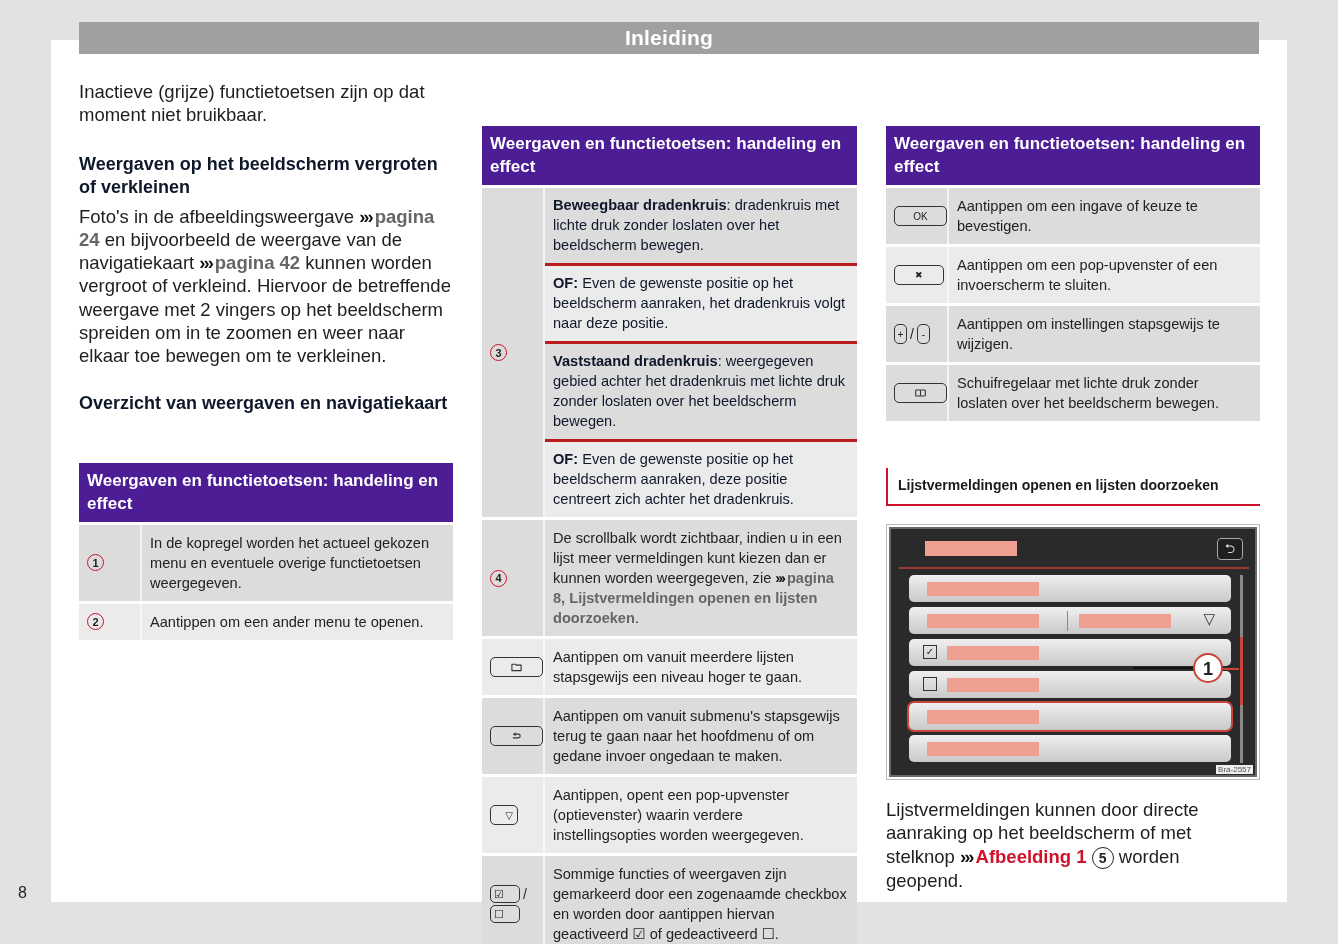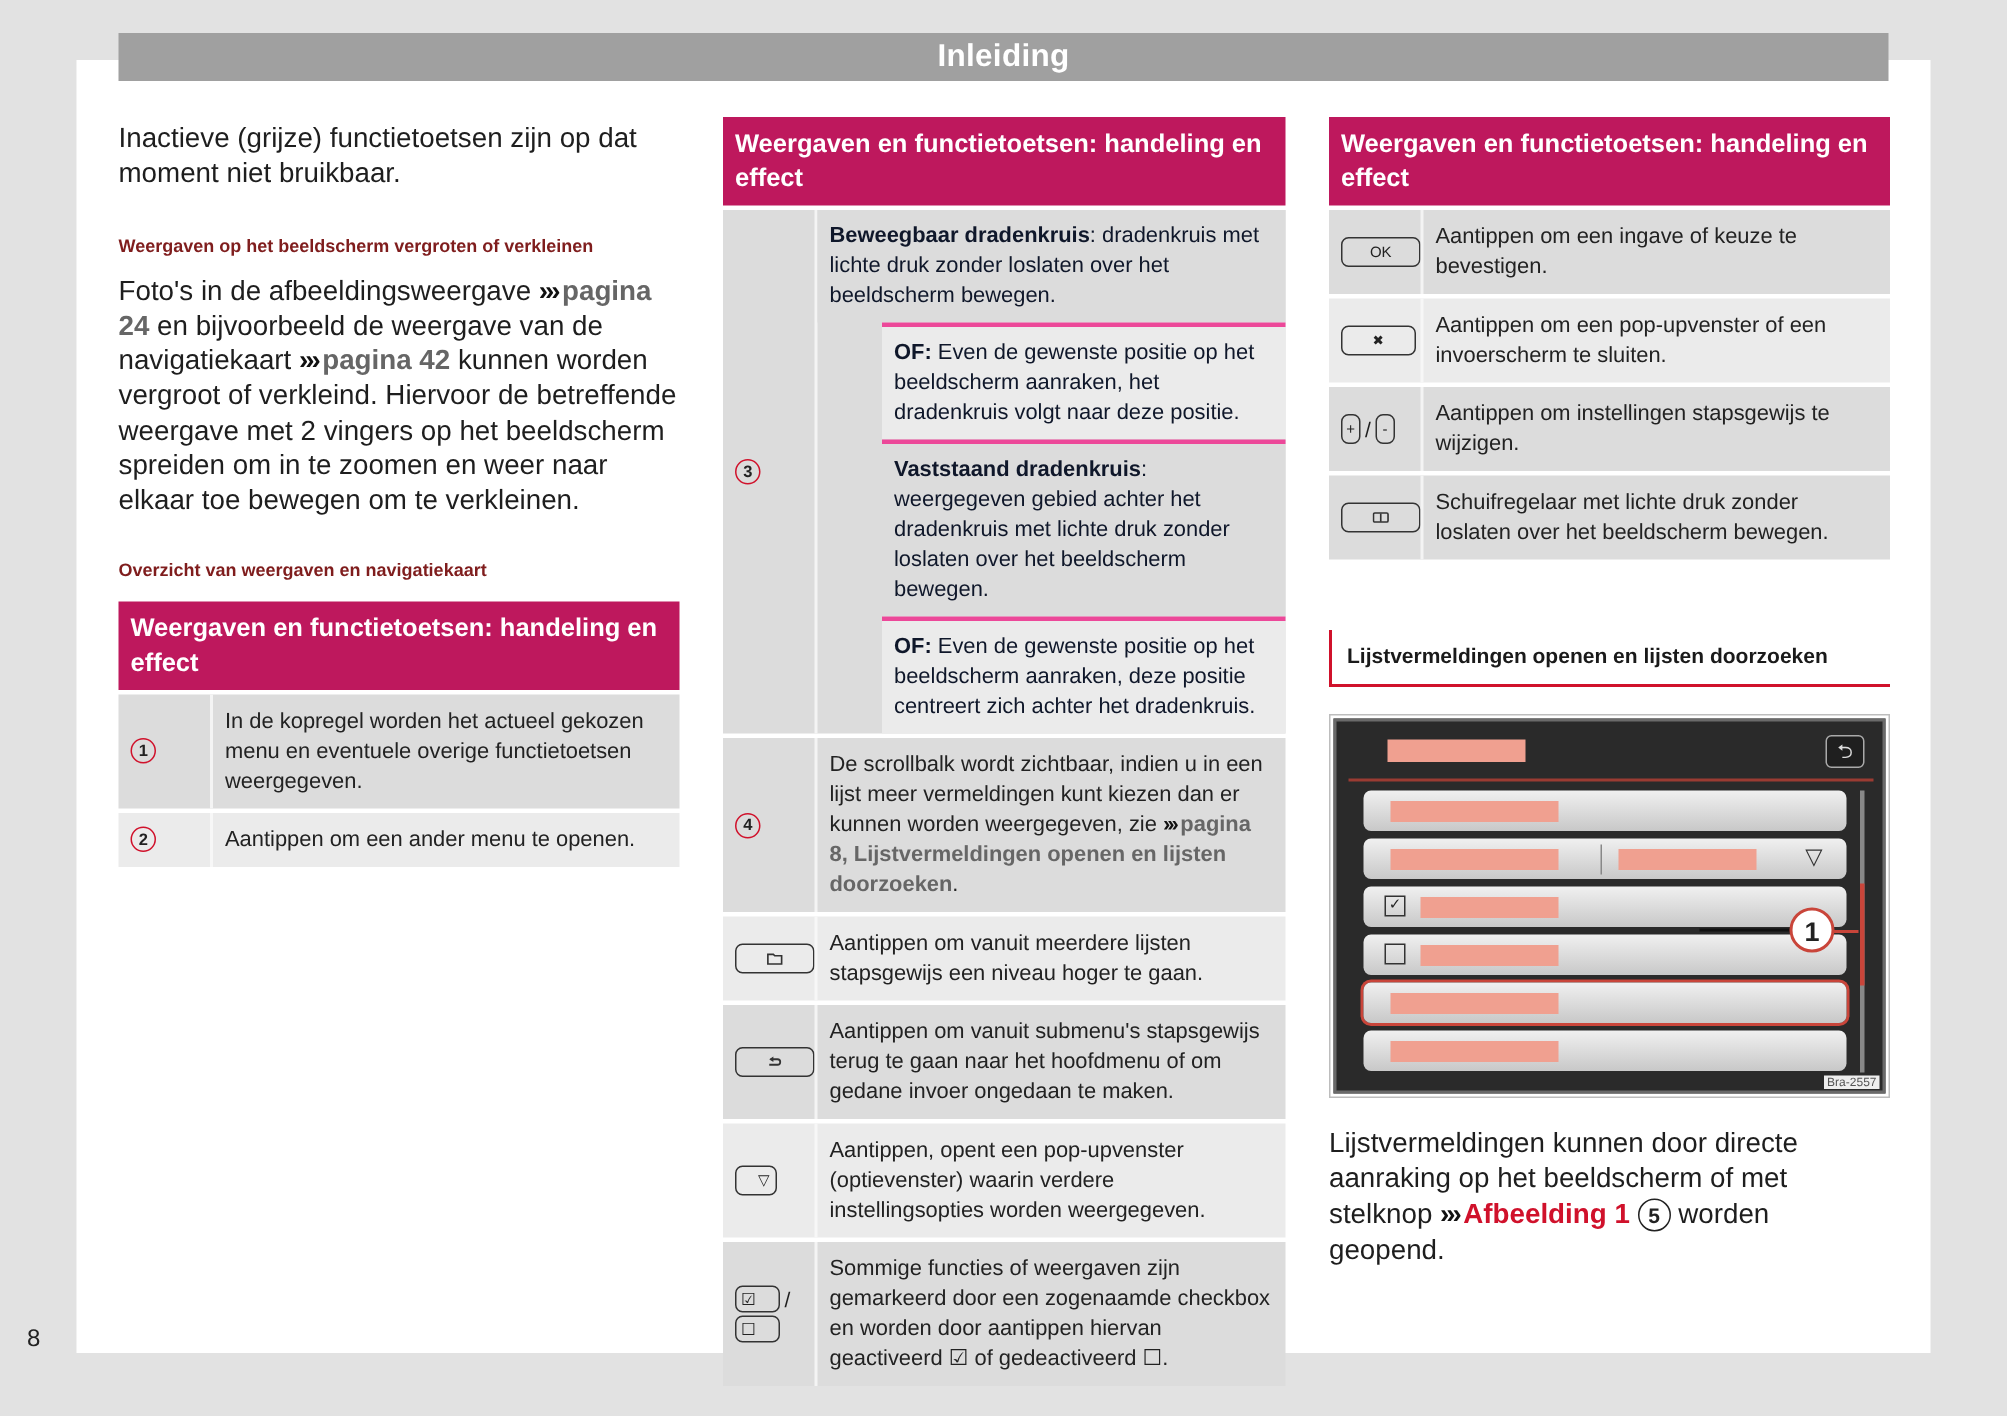--- a/index.html
+++ b/index.html
@@ -22,45 +22,46 @@
   }
   .page-number {
     position:absolute; left:18px; top:884px; font-size:16px; color:#222;
   }
   .col { position:absolute; }
   .col-left { left:79px; top:80px; width:374px; }
   .col-mid { left:482px; top:78px; width:375px; }
   .col-right { left:886px; top:78px; width:374px; }
 
   .body-text { font-size:18.5px; line-height:23.3px; margin:0; color:#1e1e1e; }
-  .h-sub { font-size:12px; font-weight:bold; line-height:23px; margin:0; color:#7f1d1d; }
+  .h-sub { font-size:18px; font-weight:bold; line-height:23px; margin:0; color:#0f172a; }
   .link-grey { color:#666; font-weight:bold; }
   .link-red { color:#d0112b; font-weight:bold; }
   .chev { font-weight:bold; color:#111; letter-spacing:-2px; margin-right:3px; }
   .tbl-head {
-    background:#be185d; color:#fff; font-weight:bold;
+    background:#4c1d95; color:#fff; font-weight:bold;
     font-size:17px; line-height:23px; padding:6px 8px 7px 8px;
     margin-bottom:3px;
+    margin-top:48px;
   }
   .row { display:flex; margin-bottom:3px; background:#dcdcdc; }
   .row.alt { background:#ebebeb; }
   .row .ic {
     width:61px; flex:0 0 61px; display:flex; align-items:center; justify-content:flex-start;
     padding-left:8px; box-sizing:border-box;
   }
   .row .tx {
     flex:1; padding:8px 8px 8px 8px; font-size:14.6px; line-height:20px; color:#222;
     border-left:2px solid #f4f4f4;
   }
   .row.alt .tx { border-left-color:#f7f7f7; }
   .sub { padding:7px 8px 8px 8px; font-size:14.6px; line-height:20px; color:#0f172a; }
   .sub.dark { background:#dcdcdc; }
   .sub.light { background:#ebebeb; }
   .subwrap { flex:1; display:flex; flex-direction:column; border-left:2px solid #f4f4f4; }
-  .subwrap .sub + .sub { border-top:3px solid #ec4899;margin-left:43px; }
+  .subwrap .sub + .sub { border-top:3px solid #b91c1c; }
   .circnum {
     display:inline-flex; width:17px; height:17px; border:1.5px solid #d0112b; border-radius:50%;
     align-items:center; justify-content:center; font-size:11px; font-weight:bold; color:#222;
     box-sizing:border-box;
   }
   .circnum.black { border-color:#222; width:22px; height:22px; font-size:14px; }
   .keyicon {
     display:inline-flex; align-items:center; justify-content:center;
     border:1.5px solid #333; border-radius:5px; box-sizing:border-box;
     font-size:11px; color:#222; height:20px; min-width:20px; padding:0 20px;

